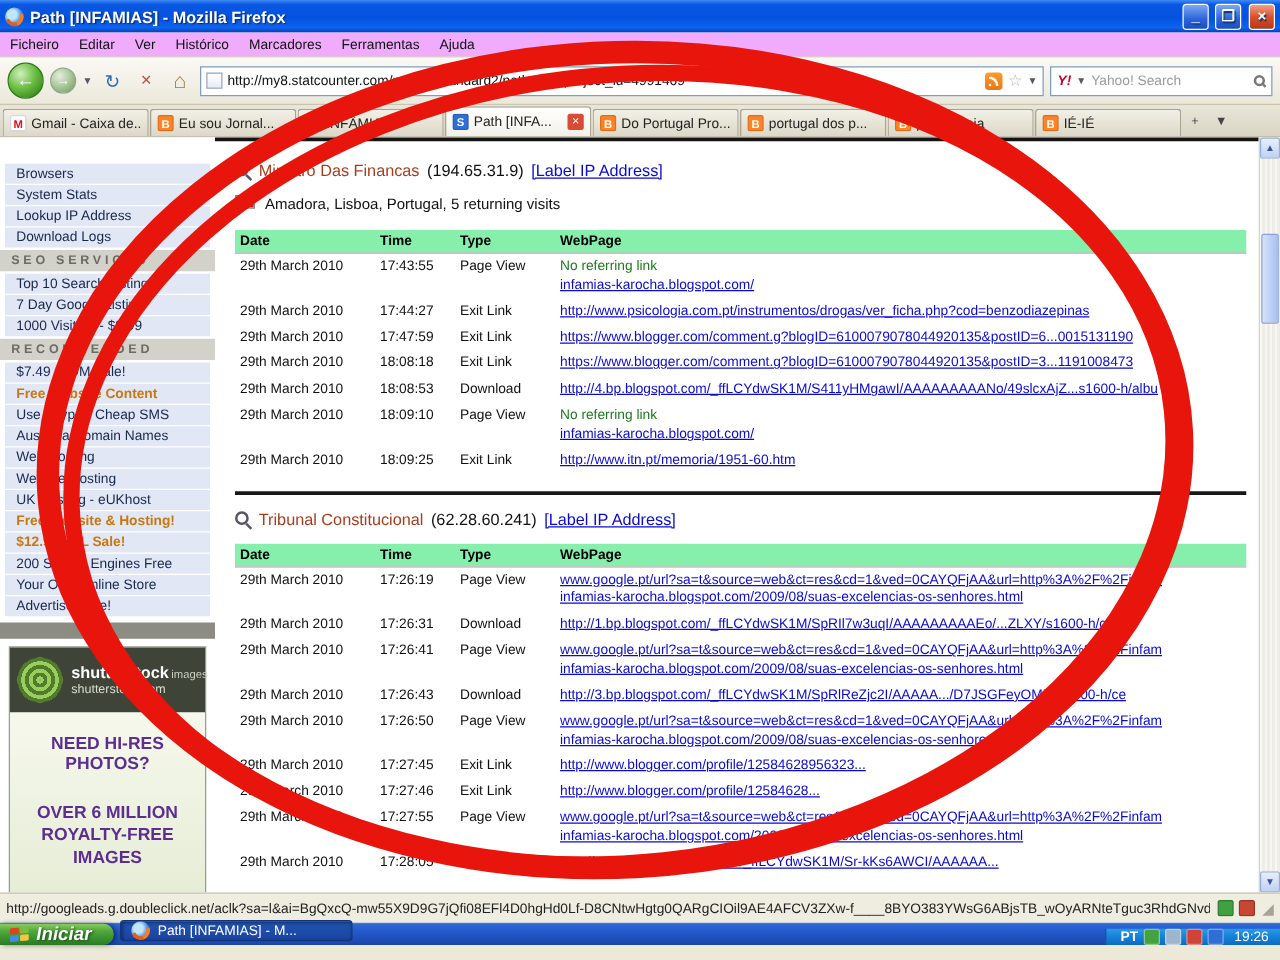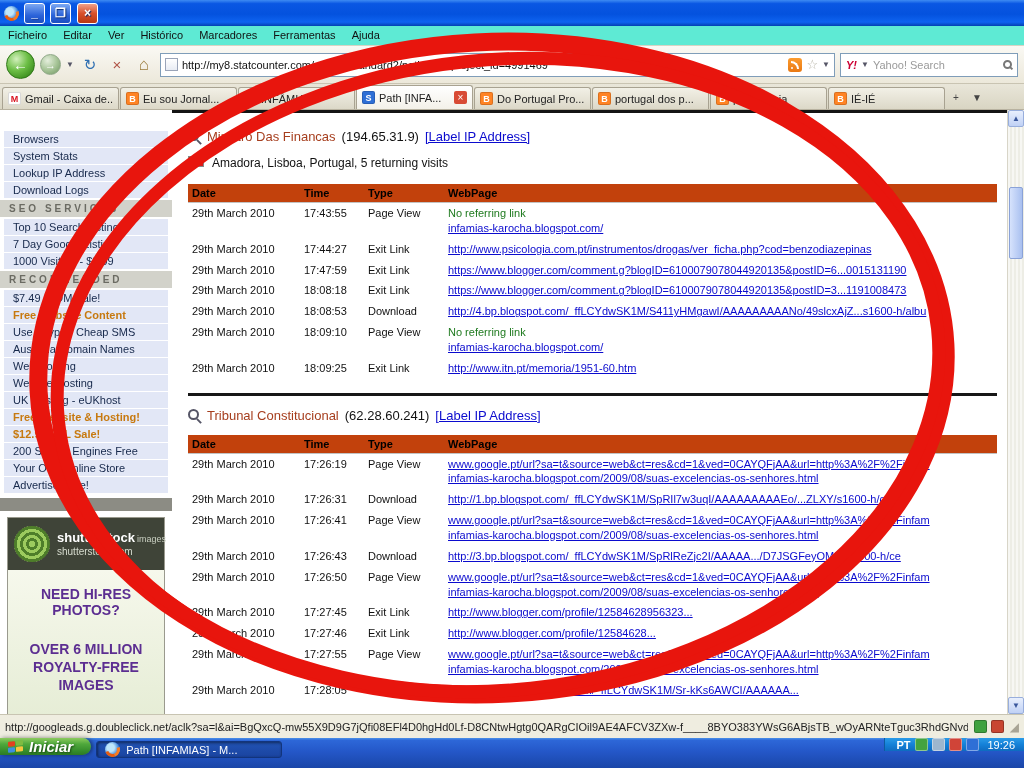--- a/index.html
+++ b/index.html
@@ -11,21 +11,21 @@
   
   .titlebar{height:26px;flex:none;display:flex;align-items:center;gap:5px;padding:0 4px;
     background:linear-gradient(180deg,#3E8BF3 0%,#0A57E3 14%,#0452DE 55%,#0E63F0 85%,#0341B2 100%);
     color:#fff;font-weight:bold;font-size:13px;text-shadow:1px 1px 1px #0a2a6a}
   .titlebar .title{flex:1;white-space:nowrap;overflow:hidden}
   .win-btn{width:21px;height:21px;border:1px solid #fff;border-radius:3px;display:grid;place-items:center;
     color:#fff;font-size:12px;font-weight:bold;background:linear-gradient(#7CA8F2,#2B63D9 60%,#1C4FC0)}
   .win-btn.close{background:linear-gradient(#F0A088,#D8502B 50%,#B83812);margin-left:1px}
 
   
-  .menubar{height:20px;flex:none;display:flex;align-items:flex-start;background:#5eead4;font-size:11px;
+  .menubar{height:20px;flex:none;display:flex;align-items:center;background:#f0abfc;font-size:11px;
     border-bottom:1px solid #D8D4C4;color:#111}
   .menu-item{padding:3px 8px;cursor:default}
 
   
   .navbar{height:38px;flex:none;display:flex;align-items:center;gap:5px;padding:0 6px;
     background:linear-gradient(#FAF9F4,#ECE8DA);border-bottom:1px solid #C9C4B2}
   .btn-back{width:29px;height:29px;flex:none;border-radius:50%;border:1px solid #2F7718;color:#fff;
     background:radial-gradient(circle at 35% 30%,#D2F0BC,#6CBE45 45%,#3E9020 80%);
     display:grid;place-items:center;font-size:15px;font-weight:bold}
   .btn-fwd{width:21px;height:21px;flex:none;border-radius:50%;border:1px solid #8FA888;color:#fff;
@@ -92,21 +92,21 @@
   .mag-icon{width:13px;height:13px;position:relative;flex:none}
   .mag-icon::before{content:"";position:absolute;width:7px;height:7px;border:2px solid #556;border-radius:50%;left:0;top:0}
   .mag-icon::after{content:"";position:absolute;width:6px;height:2px;background:#556;right:-1px;bottom:0;transform:rotate(45deg)}
   .sec-name{color:#A63E1E}
   .sec-ip{color:#111}
   .sec-label{color:#0B0BCE;text-decoration:underline;cursor:pointer}
   .sec-info{display:flex;align-items:flex-start;gap:8px;font-size:12px;margin:0 0 14px;color:#111}
   .flag{width:16px;height:11px;flex:none;border:1px solid #888;
     background:linear-gradient(90deg,#1E7A1E 0 36%,#D81E1E 36% 100%)}
   .data-table{width:100%;border-collapse:collapse;table-layout:fixed;font-size:11px;margin-bottom:14px}
-  .data-table th{text-align:left;background:#c2410c;font-weight:bold;padding:3px 4px;border-bottom:1px solid #C2C2C2}
+  .data-table th{text-align:left;background:#86efac;font-weight:bold;padding:3px 4px;border-bottom:1px solid #C2C2C2}
   .data-table td{padding:3px 4px;vertical-align:top;color:#111;line-height:1.35}
   .c-date,.c-time,.c-type{white-space:nowrap;overflow:hidden}
   .c-web{overflow:hidden;white-space:nowrap}
   .lnk{display:block;color:#0B0BCE;text-decoration:underline;overflow:hidden;white-space:nowrap;cursor:pointer}
   .ref{display:block;color:#1F7A1F}
   .divider{height:3px;background:#171717;margin:2px 0 12px}
 
   
   .scroll{width:17px;flex:none;display:flex;flex-direction:column;background:#F4F3EE;border-left:1px solid #D8D5C8}
   .scroll-btn{height:17px;flex:none;background:linear-gradient(#E8EFFD,#C0D1F5);border:1px solid #98AEDC;
@@ -116,21 +116,21 @@
     background:linear-gradient(90deg,#D6E2FC,#A9C0F0);border:1px solid #8AA2D8}
 
   
   .statusbar{height:24px;flex:none;display:flex;align-items:center;gap:6px;padding:0 5px;
     background:#EFEDE0;border-top:1px solid #C8C4B2;font-size:11px}
   .status-text{flex:1;white-space:nowrap;overflow:hidden;color:#222}
   .status-ic{width:13px;height:13px;flex:none;border-radius:2px;border:1px solid rgba(0,0,0,.25)}
   .grip{color:#A8A495;font-size:12px;flex:none}
 
   
-  .taskbar{height:30px;display:flex;align-items:flex-start;
+  .taskbar{height:18px;display:flex;align-items:flex-end;
     background:linear-gradient(180deg,#4A90E8 0%,#2D67D8 8%,#2457C8 45%,#1A46A8 100%)}
   .start{display:flex;align-items:center;gap:6px;padding:0 18px 0 8px;flex:none;
     background:linear-gradient(180deg,#8CCB5E 0%,#4FA83C 35%,#338A2A 80%,#2C7A24 100%);
     border-radius:0 11px 11px 0;color:#fff;font-weight:bold;font-style:italic;font-size:15px;
     text-shadow:1px 1px 2px #1A4A14;box-shadow:2px 0 4px rgba(0,0,0,.45)}
   .win-logo{display:grid;grid-template-columns:7px 7px;grid-template-rows:5px 5px;gap:1px;transform:skewY(-6deg)}
   .win-logo span{border-radius:1px}
   .task-item{margin:3px 5px;display:flex;align-items:center;gap:6px;padding:0 8px;width:186px;
     background:linear-gradient(#2253B4,#1A44A0);border:1px solid #12347C;border-radius:3px;color:#fff;
     font-size:11px;box-shadow:inset 1px 1px 3px rgba(0,0,0,.5);white-space:nowrap;overflow:hidden}
@@ -150,20 +150,21 @@
   .annotation{position:absolute;left:0;top:0;pointer-events:none;z-index:99}
 </style>
 </head>
 <body>
 
 <div class="screen">
   <div class="window">
 
     <div class="titlebar">
       <span class="ff-icon"></span>
+      <span class="title">Path [INFAMIAS] - Mozilla Firefox</span>
       <span class="win-btn">_</span>
       <span class="win-btn">❐</span>
       <span class="win-btn close">×</span>
     </div>
 
     <div class="menubar">
         <span class="menu-item">Ficheiro</span>
         <span class="menu-item">Editar</span>
         <span class="menu-item">Ver</span>
         <span class="menu-item">Histórico</span>

